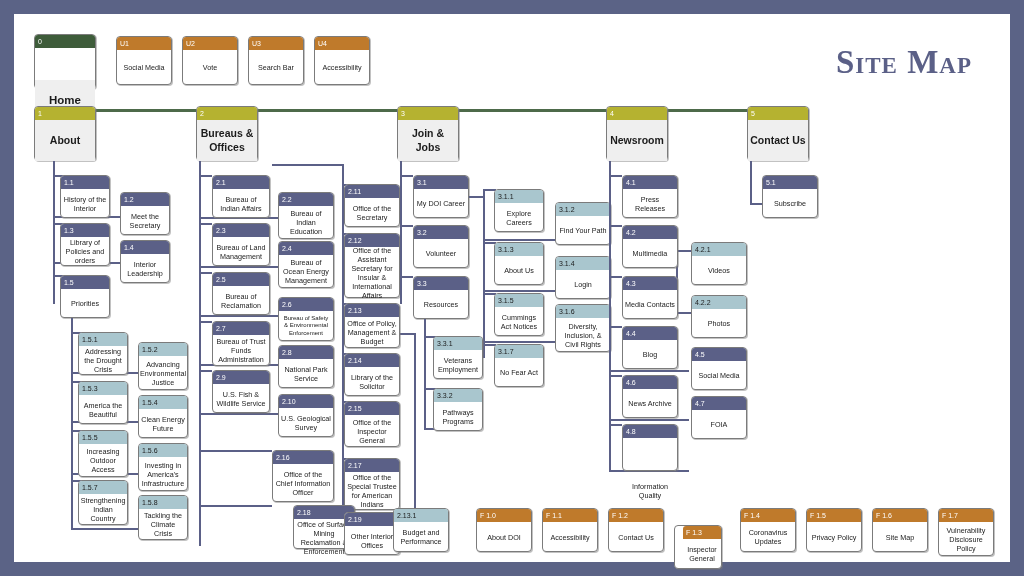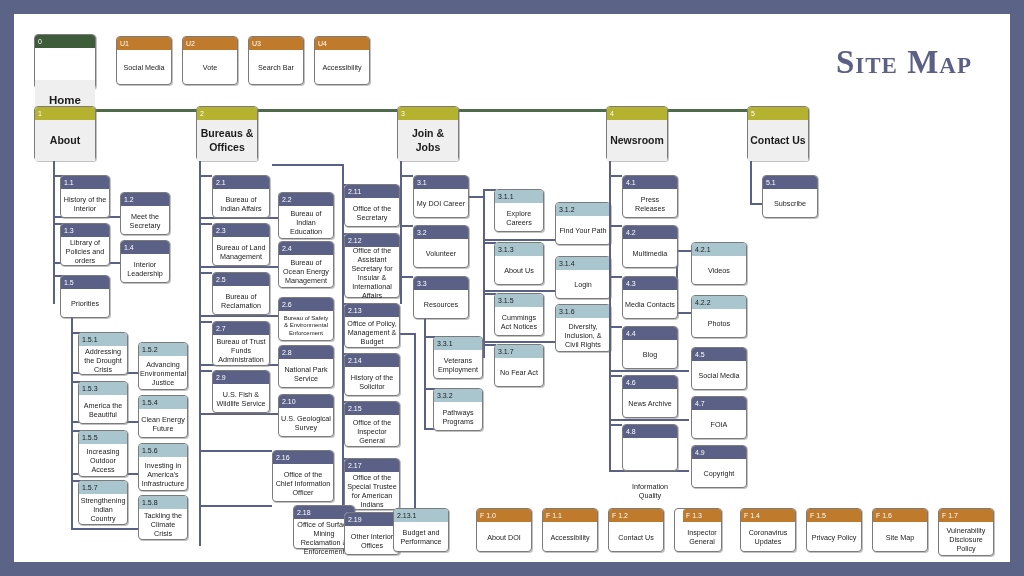--- a/index.html
+++ b/index.html
@@ -273,21 +273,21 @@
   <div class="node" style="left:330px;top:219px;width:56px;height:65px;">
     <div class="hd hd-slate">2.12</div>
     <div class="bd" style="height:51px;">Office of the Assistant Secretary for Insular &amp; International Affairs</div>
   </div>
   <div class="node" style="left:330px;top:289px;width:56px;height:45px;">
     <div class="hd hd-slate">2.13</div>
     <div class="bd" style="height:31px;">Office of Policy, Management &amp; Budget</div>
   </div>
   <div class="node" style="left:330px;top:339px;width:56px;height:43px;">
     <div class="hd hd-slate">2.14</div>
-    <div class="bd" style="height:29px;">History of the Solicitor</div>
+    <div class="bd" style="height:29px;">Library of the Solicitor</div>
   </div>
   <div class="node" style="left:330px;top:387px;width:56px;height:46px;">
     <div class="hd hd-slate">2.15</div>
     <div class="bd" style="height:32px;">Office of the Inspector General</div>
   </div>
   <div class="node" style="left:258px;top:436px;width:62px;height:52px;">
     <div class="hd hd-slate">2.16</div>
     <div class="bd" style="height:38px;">Office of the Chief Information Officer</div>
   </div>
   <div class="node" style="left:330px;top:444px;width:56px;height:52px;">
@@ -417,24 +417,20 @@
     <div class="bd" style="height:29px;">News Archive</div>
   </div>
   <div class="node" style="left:677px;top:382px;width:56px;height:43px;">
     <div class="hd hd-slate">4.7</div>
     <div class="bd" style="height:29px;">FOIA</div>
   </div>
   <div class="node" style="left:608px;top:410px;width:56px;height:47px;">
     <div class="hd hd-slate">4.8</div>
     <div class="bd" style="height:33px;margin-top:36px;">Information Quality</div>
   </div>
-  <div class="node" style="left:677px;top:431px;width:56px;height:43px;">
-    <div class="hd hd-slate">4.9</div>
-    <div class="bd" style="height:29px;">Copyright</div>
-  </div>
   <div class="node" style="left:677px;top:228px;width:56px;height:43px;">
     <div class="hd hd-teal">4.2.1</div>
     <div class="bd" style="height:29px;text-align:center;">Videos</div>
   </div>
   <div class="node" style="left:677px;top:281px;width:56px;height:43px;">
     <div class="hd hd-teal">4.2.2</div>
     <div class="bd" style="height:29px;">Photos</div>
   </div>
 
   <div class="ln-b" style="left:736px;top:147px;width:2px;height:44px;"></div>
@@ -449,21 +445,21 @@
     <div class="bd" style="height:30px;">About DOI</div>
   </div>
   <div class="node" style="left:528px;top:494px;width:56px;height:44px;">
     <div class="hd hd-orange">F 1.1</div>
     <div class="bd" style="height:30px;">Accessibility</div>
   </div>
   <div class="node" style="left:594px;top:494px;width:56px;height:44px;">
     <div class="hd hd-orange">F 1.2</div>
     <div class="bd" style="height:30px;">Contact Us</div>
   </div>
-  <div class="node" style="left:660px;top:494px;width:48px;height:44px;padding-left:8px;">
+  <div class="node" style="left:660px;top:511px;width:48px;height:44px;padding-left:8px;">
     <div class="hd hd-orange">F 1.3</div>
     <div class="bd" style="height:30px;">Inspector General</div>
   </div>
   <div class="node" style="left:726px;top:494px;width:56px;height:44px;">
     <div class="hd hd-orange">F 1.4</div>
     <div class="bd" style="height:30px;">Coronavirus Updates</div>
   </div>
   <div class="node" style="left:792px;top:494px;width:56px;height:44px;">
     <div class="hd hd-orange">F 1.5</div>
     <div class="bd" style="height:30px;">Privacy Policy</div>

